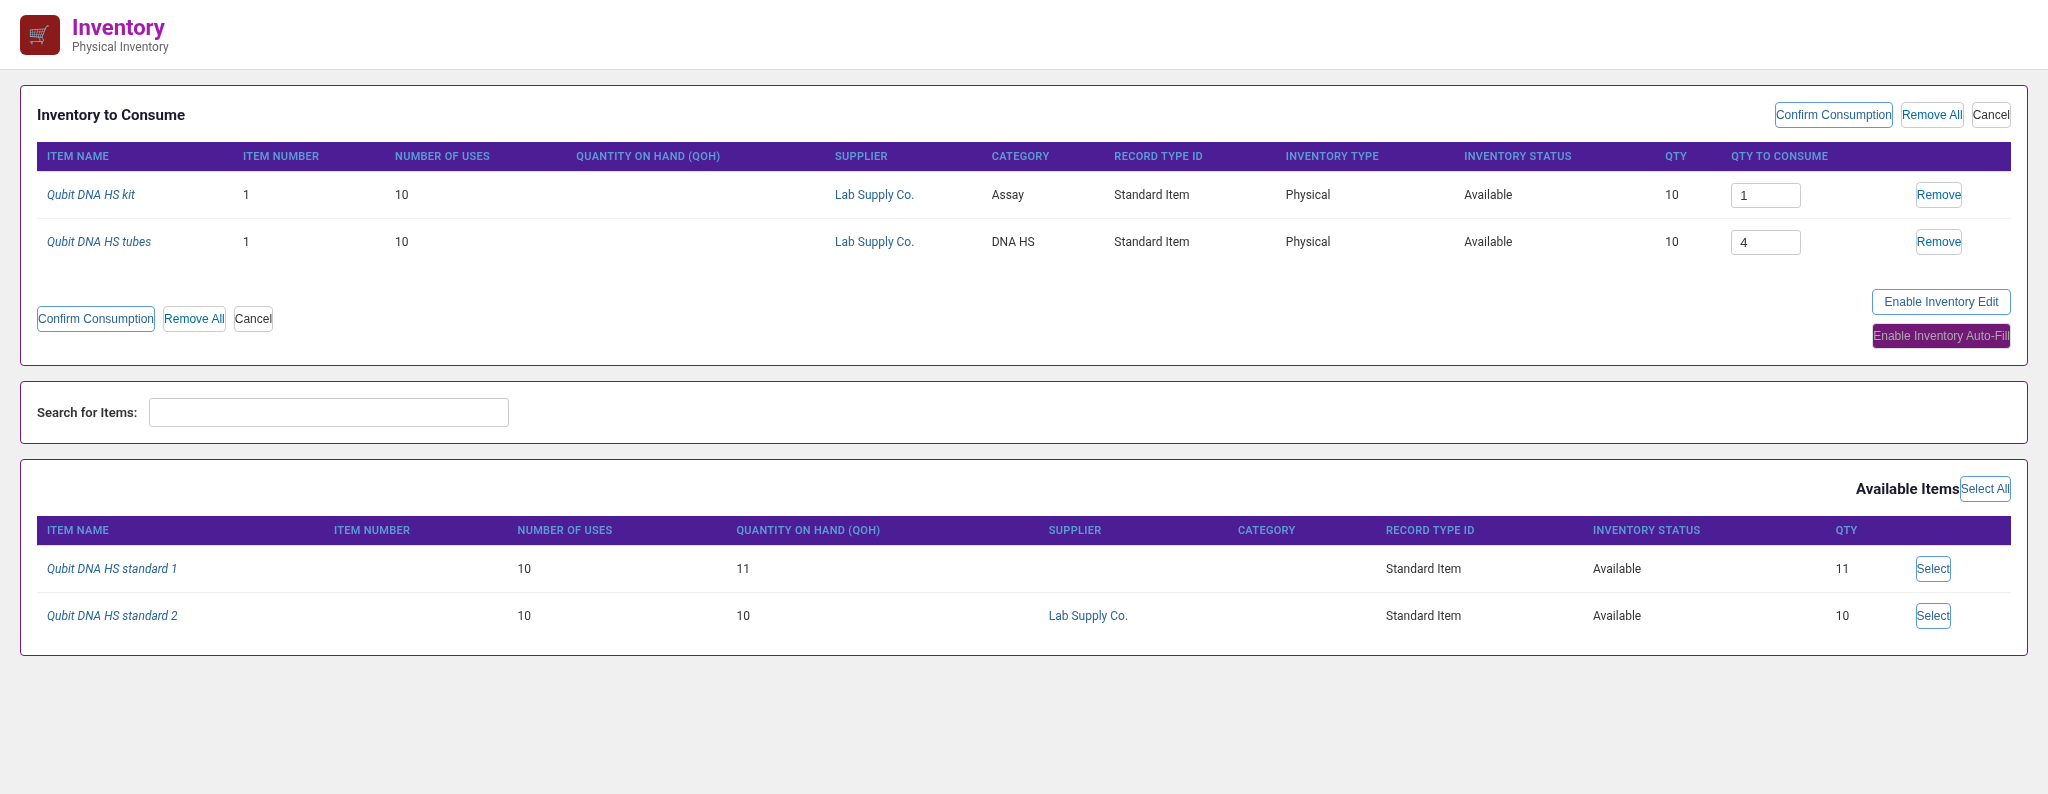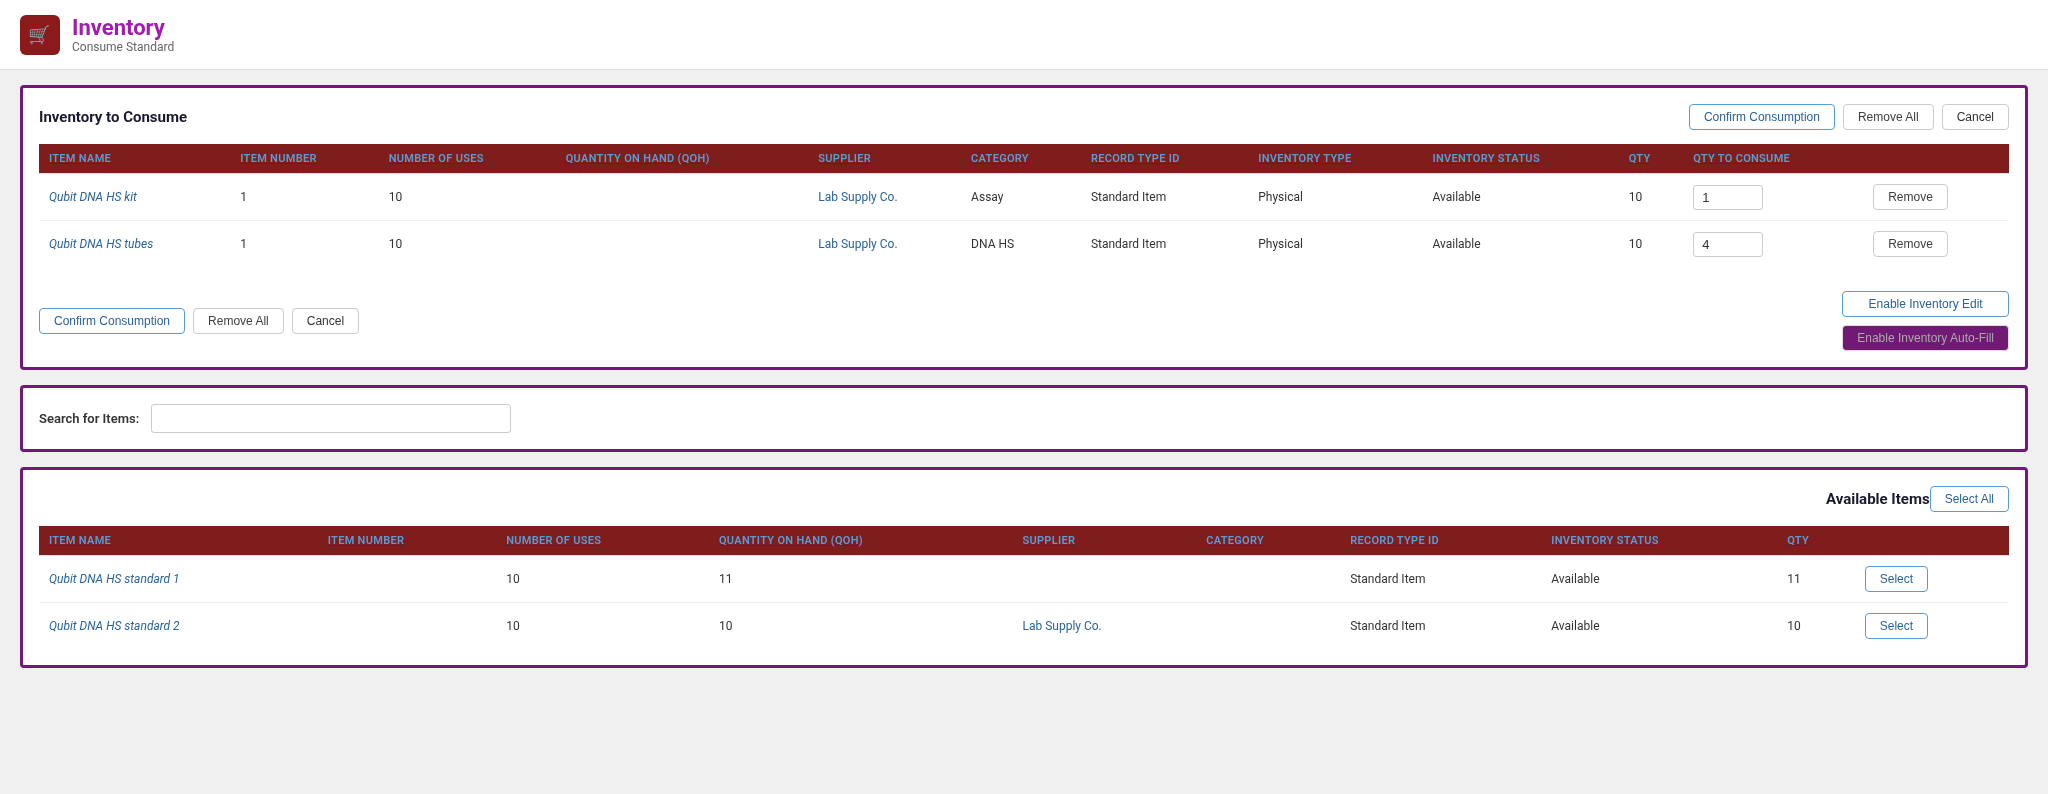--- a/index.html
+++ b/index.html
@@ -46,21 +46,21 @@
     .main {
       padding: 15px 20px;
       display: flex;
       flex-direction: column;
       gap: 15px;
     }
 
     
     .card {
       background: #fff;
-      border: 3px solid #701a75;
+      border: 1px solid #701a75;
       border-radius: 4px;
       padding: 16px;
     }
 
     
     .section-header {
       display: flex;
       align-items: center;
       justify-content: space-between;
       margin-bottom: 14px;
@@ -68,57 +68,56 @@
     .section-title {
       font-size: 15px;
       font-weight: 700;
       color: #1a1a2e;
     }
     .btn-group {
       display: flex;
       gap: 8px;
     }
     .btn {
-      padding: 5px 14px;
+      padding: 5px 0;
       border-radius: 4px;
       font-size: 12px;
       cursor: pointer;
       border: 1px solid #ccc;
       background: #fff;
       color: #333;
     }
     .btn-primary {
       border-color: #5b9bd5;
       color: #2a6496;
       background: #fff;
     }
     .btn-danger {
       border-color: #ccc;
-      color: #404040;
+      color: #0369a1;
     }
     .btn-outline {
       border-color: #5b9bd5;
       color: #2a6496;
     }
     .btn-disabled {
       color: #aaa;
       border-color: #ddd;
       cursor: not-allowed;
       background: #701a75;
     }
 
     
     table {
       width: 100%;
       border-collapse: collapse;
       font-size: 12px;
     }
     thead tr {
-      background: #7f1d1d;
-      text-decoration: underline;
+      background: #4c1d95;
     }
     thead th {
       padding: 8px 10px;
       text-align: left;
       font-size: 11px;
       font-weight: 600;
       color: #5b9bd5;
       text-transform: uppercase;
       letter-spacing: 0.3px;
       border-bottom: 1px solid #e0e0e0;
@@ -198,21 +197,21 @@
       margin-bottom: 14px;
     }
   </style>
 </head>
 <body>
 
 <div class="header">
   <div class="header-icon">🛒</div>
   <div>
     <div class="header-title">Inventory</div>
-    <div class="header-subtitle">Consume Standard</div>
+    <div class="header-subtitle">Physical Inventory</div>
   </div>
 </div>
 
 <div class="main">
 
   <div class="card">
     <div class="section-header">
       <span class="section-title">Inventory to Consume</span>
       <div class="btn-group">
         <button class="btn btn-primary">Confirm Consumption</button>

